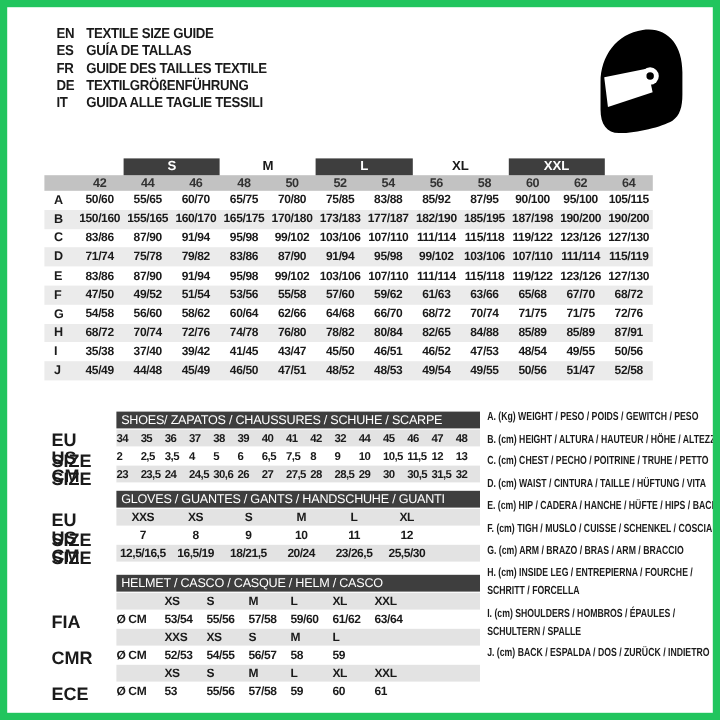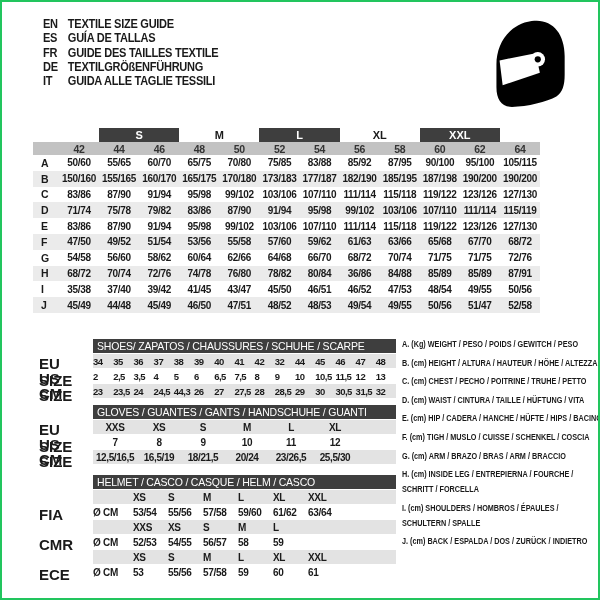--- a/index.html
+++ b/index.html
@@ -1,18 +1,18 @@
 <!DOCTYPE html>
 <html><head>
 <meta charset="utf-8">
 <style>
   html,body { margin:0; padding:0; background:#fff; }
   .page {
     position:relative; width:600px; height:600px; box-sizing:border-box;
-    background:#fff; border:2px solid #22c55e; overflow:hidden;
+    background:#fff; border:6px solid #22c55e; overflow:hidden;
     font-family:"Liberation Sans", sans-serif; color:#1a1a1a;
   }
   
   .langs { position:absolute; left:41px; top:15px; transform:scaleX(0.92); transform-origin:0 0; }
   .lang-row { display:flex; height:14.3px; align-items:center; }
   .lang-code { width:27px; font-size:12px; font-weight:700; letter-spacing:-0.3px; }
   .lang-title { font-size:12px; font-weight:700; letter-spacing:-0.3px; white-space:nowrap; }
   
   .helmet-ic { position:absolute; left:487px; top:16px; }
   
@@ -216,21 +216,21 @@
         </div>
         <div class="grid13 drow shade">
           <div class="lt">H</div>
           <div class="v">68/72</div>
           <div class="v">70/74</div>
           <div class="v">72/76</div>
           <div class="v">74/78</div>
           <div class="v">76/80</div>
           <div class="v">78/82</div>
           <div class="v">80/84</div>
-          <div class="v">36/86</div>
+          <div class="v">82/65</div>
           <div class="v">84/88</div>
           <div class="v">85/89</div>
           <div class="v">85/89</div>
           <div class="v">87/91</div>
         </div>
         <div class="grid13 drow">
           <div class="lt">I</div>
           <div class="v">35/38</div>
           <div class="v">37/40</div>
           <div class="v">39/42</div>
@@ -305,21 +305,21 @@
             <div>13</div>
           </div>
         </div>
         <div class="srow shaded">
           <div class="rlabel">CM</div>
           <div class="content shoes-grid">
             <div>23</div>
             <div>23,5</div>
             <div>24</div>
             <div>24,5</div>
-            <div>44,3</div>
+            <div>30,6</div>
             <div>26</div>
             <div>27</div>
             <div>27,5</div>
             <div>28</div>
             <div>28,5</div>
             <div>29</div>
             <div>30</div>
             <div>30,5</div>
             <div>31,5</div>
             <div>32</div>

